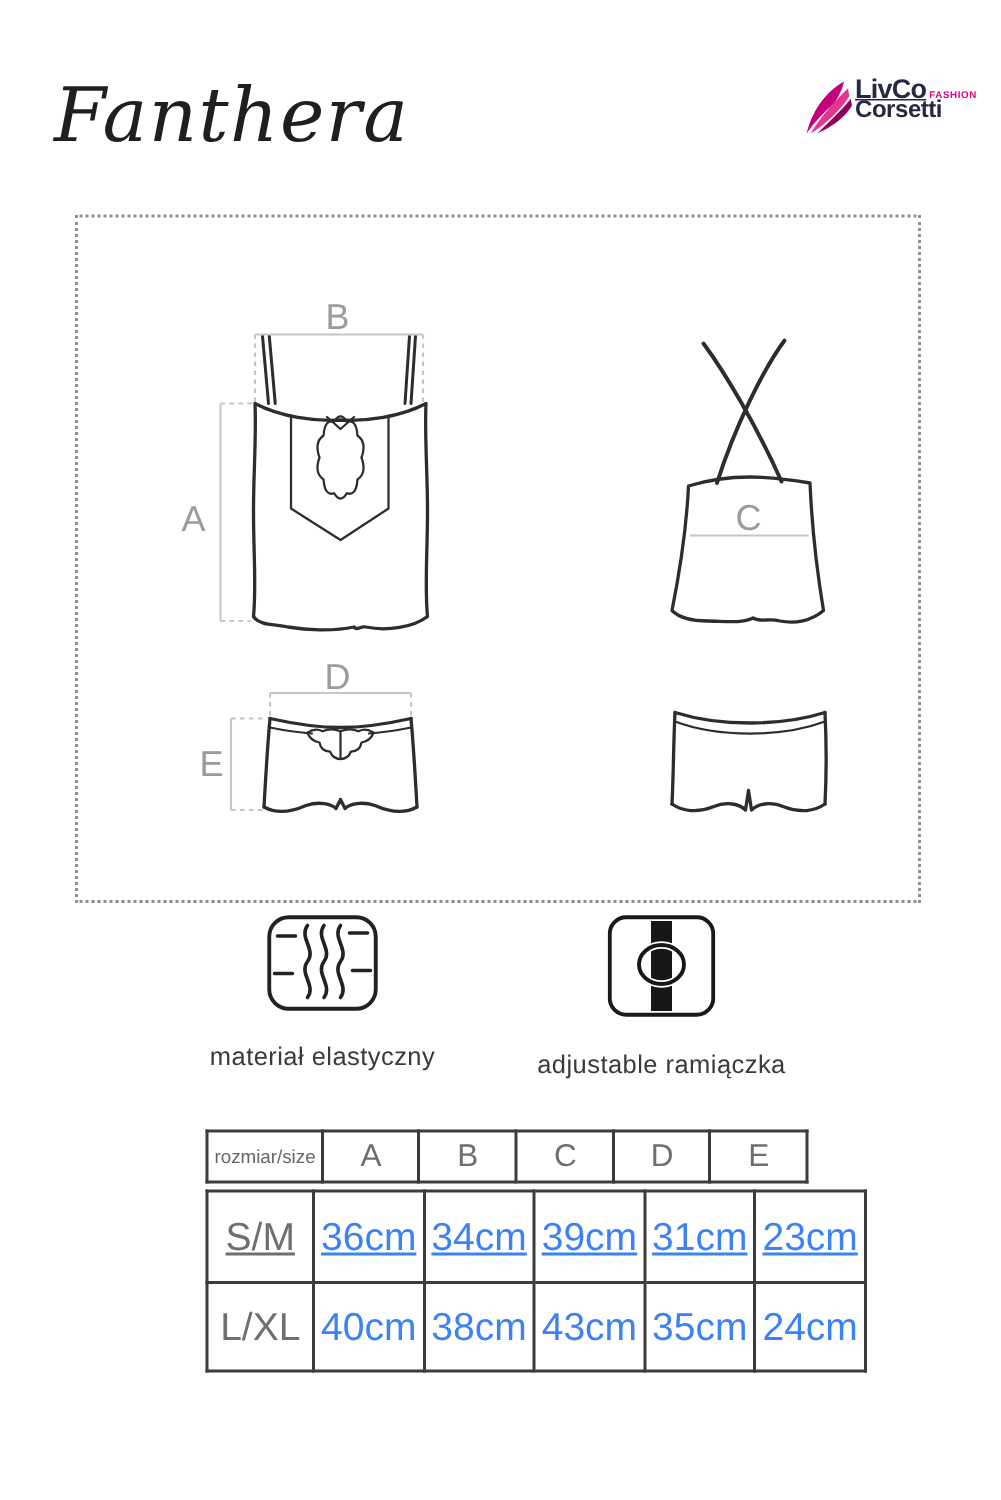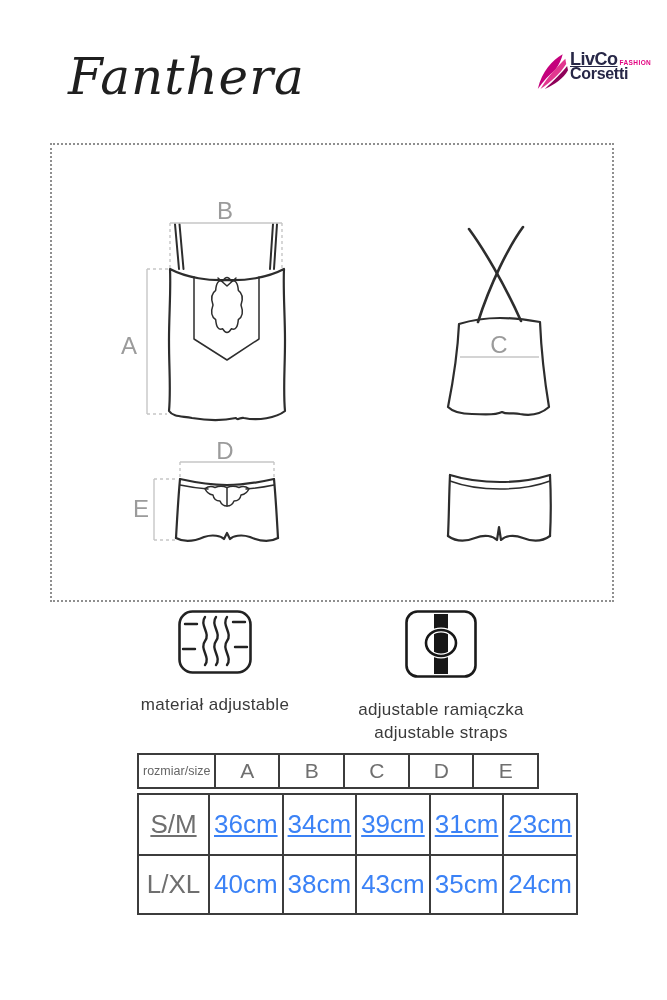--- a/index.html
+++ b/index.html
@@ -1,18 +1,18 @@
 <!DOCTYPE html>
 <html><head>
 <meta charset="utf-8">
 <style>
   html,body{margin:0;padding:0;background:#ffffff;}
   body{width:667px;height:1000px;position:relative;font-family:"Liberation Sans",sans-serif;overflow:hidden;}
 
-  .title{position:absolute;left:68px;top:48px;font-family:"DejaVu Serif",serif;font-style:italic;font-size:50px;color:#1f1f1f;letter-spacing:1px;white-space:nowrap;}
+  .title{position:absolute;left:36px;top:48px;font-family:"DejaVu Serif",serif;font-style:italic;font-size:50px;color:#1f1f1f;letter-spacing:1px;white-space:nowrap;}
 
   .logo{position:absolute;left:536px;top:50px;display:flex;align-items:flex-start;}
   .logo-swoosh{width:32px;height:42px;margin-top:2px;}
   .logo-text{margin-left:2px;line-height:1;}
   .logo-row1{display:flex;align-items:baseline;}
   .logo-livco{font-size:18px;font-weight:bold;color:#272747;letter-spacing:-0.5px;text-decoration:underline;}
   .logo-fashion{font-size:6.5px;font-weight:bold;color:#e2007f;margin-left:2px;letter-spacing:0.4px;}
   .logo-corsetti{font-size:16px;font-weight:bold;color:#272747;margin-top:-2px;letter-spacing:-0.3px;}
 
   .diagram-box{position:absolute;left:50px;top:143px;width:560px;height:455px;border:2px dotted #8f8f8f;}
@@ -151,36 +151,35 @@
   <div class="feature-icon">
     <svg width="74" height="64" viewBox="0 0 74 64">
       <rect x="1.5" y="1.5" width="71" height="61" rx="13" fill="none" stroke="#222222" stroke-width="2.6"></rect>
       <path d="M27,7 C21,15 33,23 27,31 C21,39 33,47 27,55" fill="none" stroke="#222222" stroke-width="2.4" stroke-linecap="round"></path>
       <path d="M38,7 C32,15 44,23 38,31 C32,39 44,47 38,55" fill="none" stroke="#222222" stroke-width="2.4" stroke-linecap="round"></path>
       <path d="M49,7 C43,15 55,23 49,31 C43,39 55,47 49,55" fill="none" stroke="#222222" stroke-width="2.4" stroke-linecap="round"></path>
       <path d="M7,14 L19,14 M5,39 L17,39 M55,12 L67,12 M57,37 L69,37" stroke="#222222" stroke-width="2.4" stroke-linecap="round"></path>
     </svg>
   </div>
   <div class="feature-caption">
-    <div>materiał adjustable</div>
+    <div>materiał elastyczny</div>
   </div>
 </div>
 
 <div class="feature feature-2">
   <div class="feature-icon">
     <svg width="72" height="68" viewBox="0 0 72 68">
       <rect x="1.5" y="1.5" width="69" height="65" rx="11" fill="none" stroke="#1a1a1a" stroke-width="2.6"></rect>
       <rect x="29" y="4" width="14" height="60" fill="#171717"></rect>
       <ellipse cx="36" cy="33" rx="15" ry="13" fill="none" stroke="#ffffff" stroke-width="5"></ellipse>
       <ellipse cx="36" cy="33" rx="15" ry="13" fill="none" stroke="#171717" stroke-width="2.6"></ellipse>
     </svg>
   </div>
   <div class="feature-caption">
     <div>adjustable ramiączka</div>
-    <div>adjustable straps</div>
   </div>
 </div>
 
 <div class="size-table">
   <table class="tbl-head">
     <colgroup>
         <col style="width:71px">
         <col style="width:64px">
         <col style="width:65px">
         <col style="width:65px">

